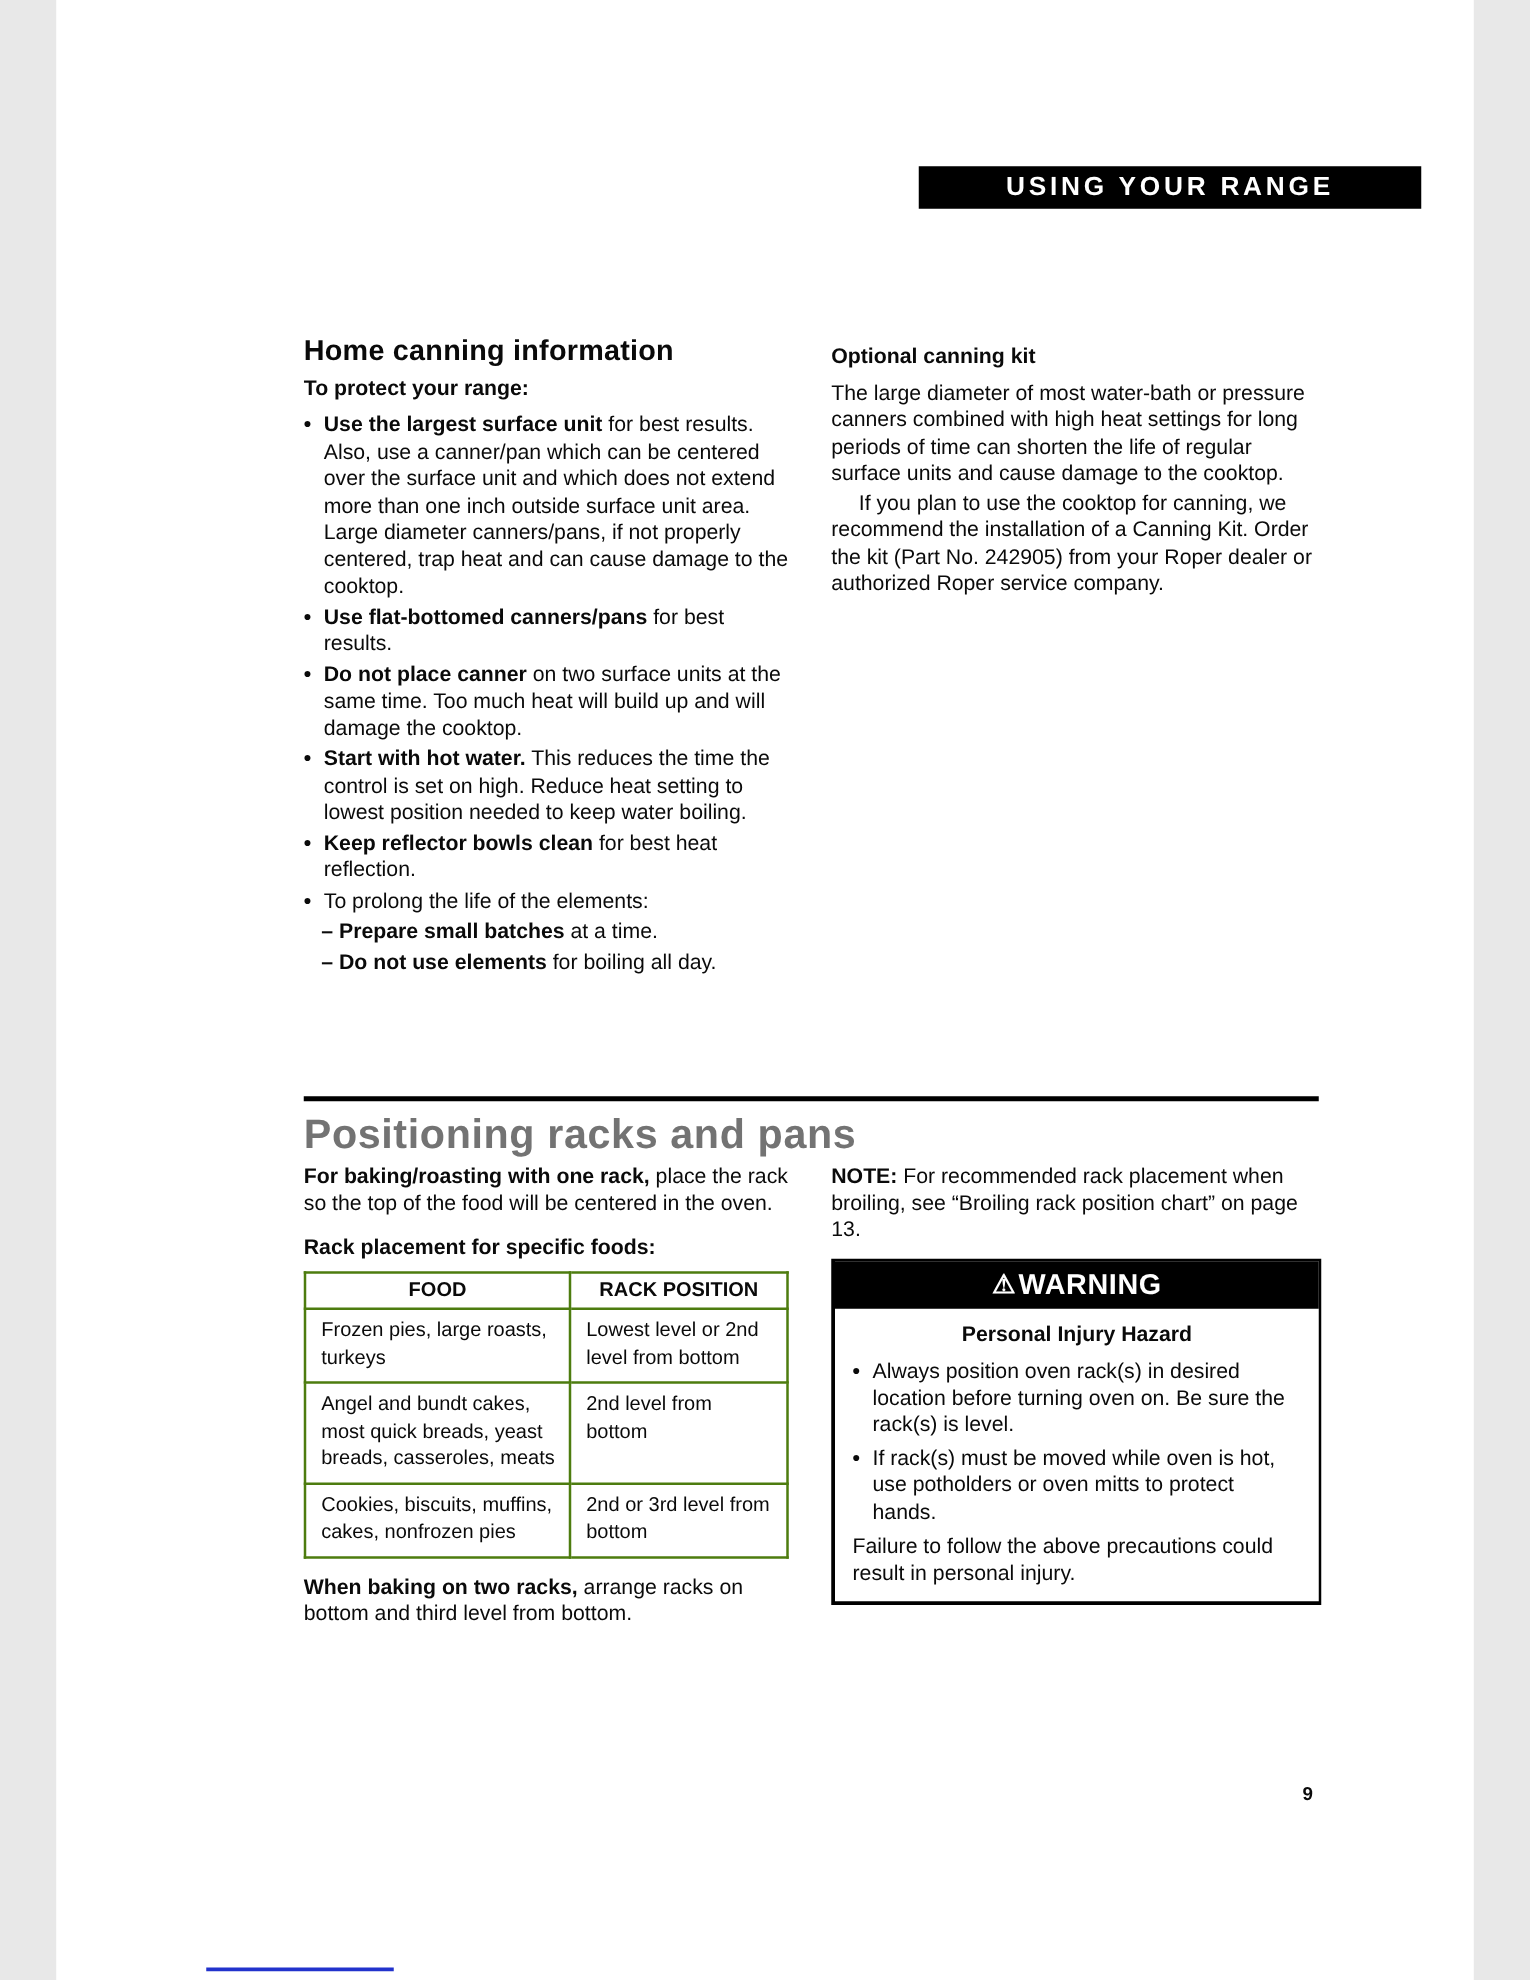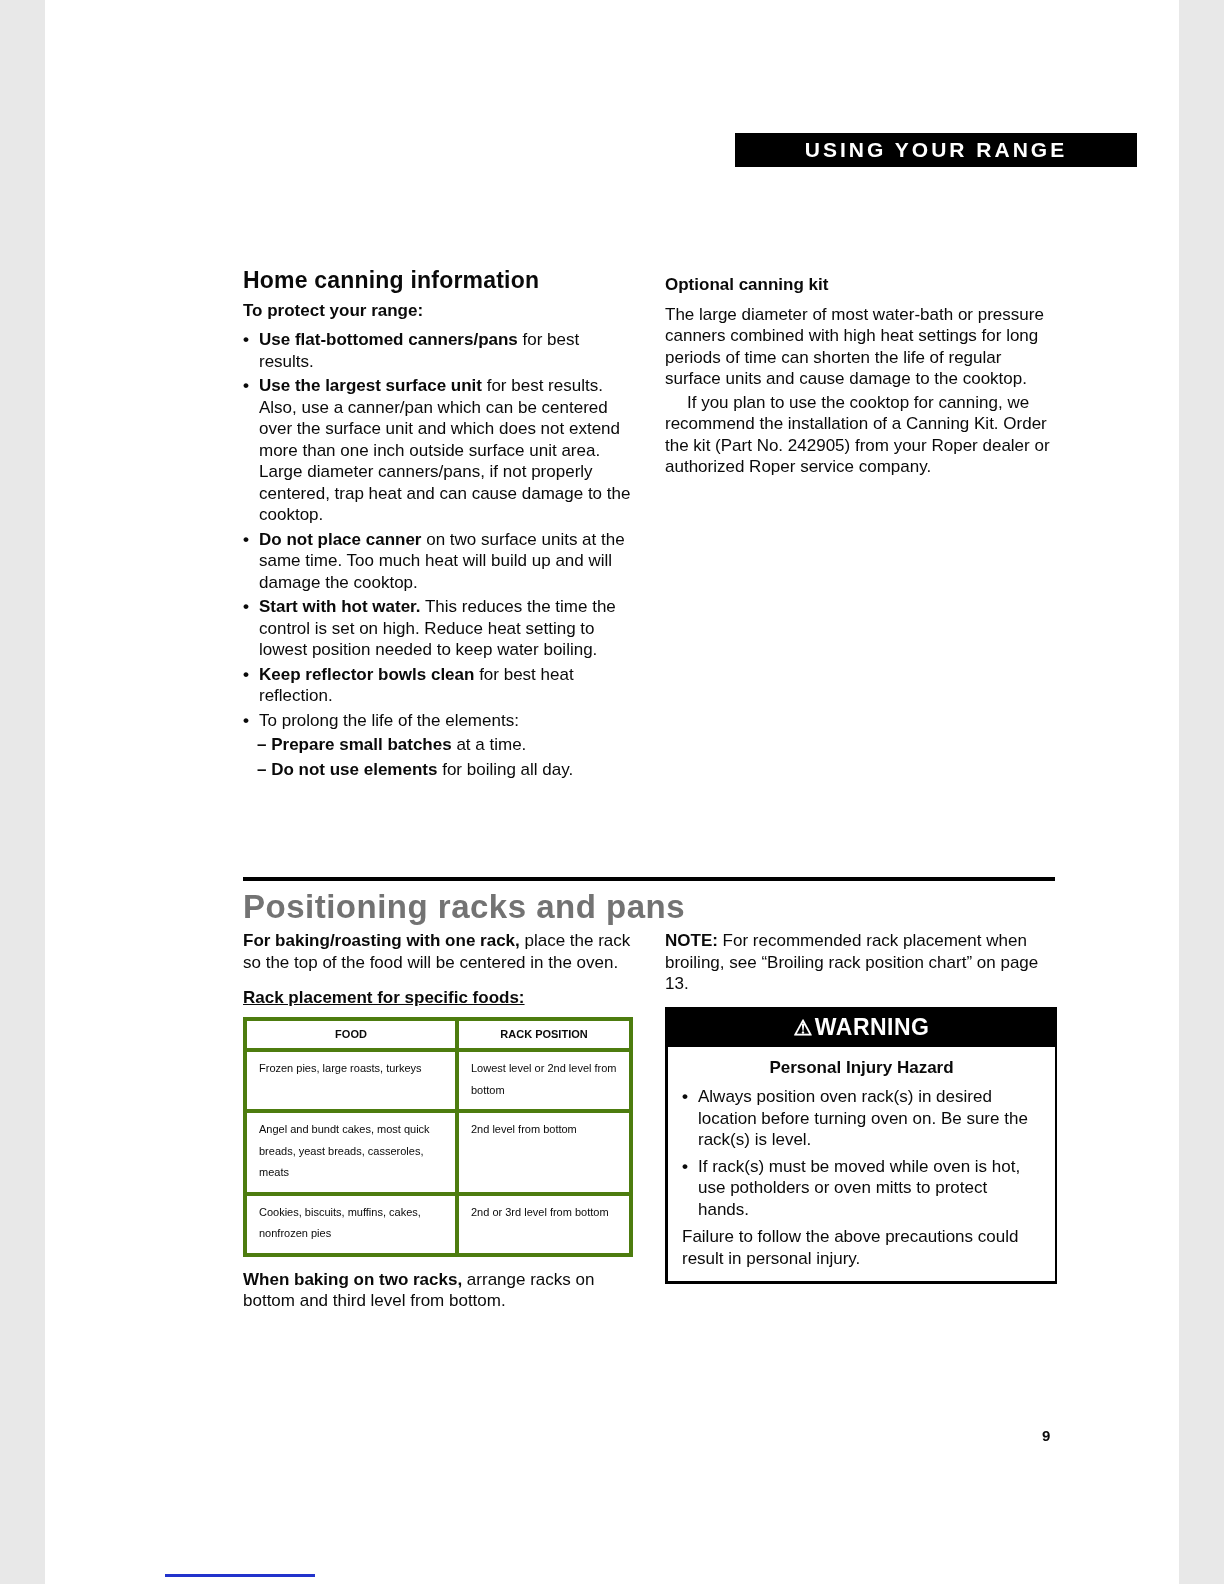--- a/index.html
+++ b/index.html
@@ -77,29 +77,29 @@
   .big-heading {
     position: absolute;
     left: 198px; top: 888px;
     font-size: 33px;
     font-weight: bold;
     letter-spacing: 0.5px;
     color: #737373;
   }
 
   
-  .table-caption { font-weight: bold; margin: 14px 0 8px 0; text-decoration: underline; }
+  .table-caption { font-weight: bold; margin: 14px 0 8px 0; }
   table.rack-table {
     border-collapse: collapse;
     width: 386px;
     table-layout: fixed;
   }
   table.rack-table th, table.rack-table td {
-    border: 4px solid #4d7c0f;
-    font-size: 11px;
+    border: 2px solid #4d7c0f;
+    font-size: 16px;
     line-height: 21.5px;
     vertical-align: top;
   }
   table.rack-table th {
     text-align: center;
     font-weight: bold;
     padding: 3px 4px;
   }
   table.rack-table td { padding: 6px 8px 8px 12px; }
   col.food-col { width: 212px; }
@@ -157,22 +157,22 @@
 <div class="page">
 
   <div class="header-bar">
     <span>USING YOUR RANGE</span>
   </div>
 
   <div class="col col-left-top">
     <h1 class="section-title">Home canning information</h1>
     <div class="subhead">To protect your range:</div>
     <ul class="bullets">
+      <li><span class="b">Use the largest surface unit</span><span> for best results. Also, use a canner/pan which can be centered over the surface unit and which does not extend more than one inch outside surface unit area. Large diameter canners/pans, if not properly centered, trap heat and can cause damage to the cooktop.</span></li>
       <li><span class="b">Use flat-bottomed canners/pans</span><span> for best results.</span></li>
-      <li><span class="b">Use the largest surface unit</span><span> for best results. Also, use a canner/pan which can be centered over the surface unit and which does not extend more than one inch outside surface unit area. Large diameter canners/pans, if not properly centered, trap heat and can cause damage to the cooktop.</span></li>
       <li><span class="b">Do not place canner</span><span> on two surface units at the same time. Too much heat will build up and will damage the cooktop.</span></li>
       <li><span class="b">Start with hot water.</span><span> This reduces the time the control is set on high. Reduce heat setting to lowest position needed to keep water boiling.</span></li>
       <li><span class="b">Keep reflector bowls clean</span><span> for best heat reflection.</span></li>
       <li><span class="b"></span><span>To prolong the life of the elements:</span></li>
     </ul>
     <ul class="subbullets">
       <li><span class="b">– Prepare small batches</span><span> at a time.</span></li>
       <li><span class="b">– Do not use elements</span><span> for boiling all day.</span></li>
     </ul>
   </div>

